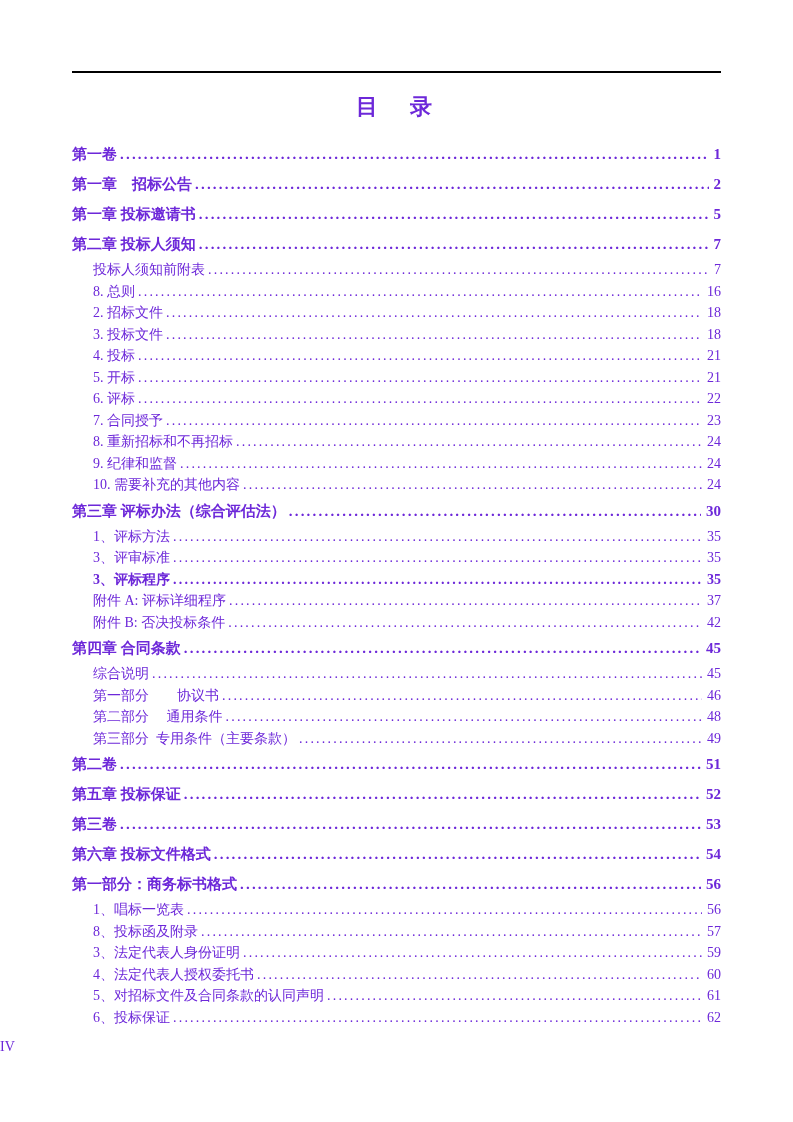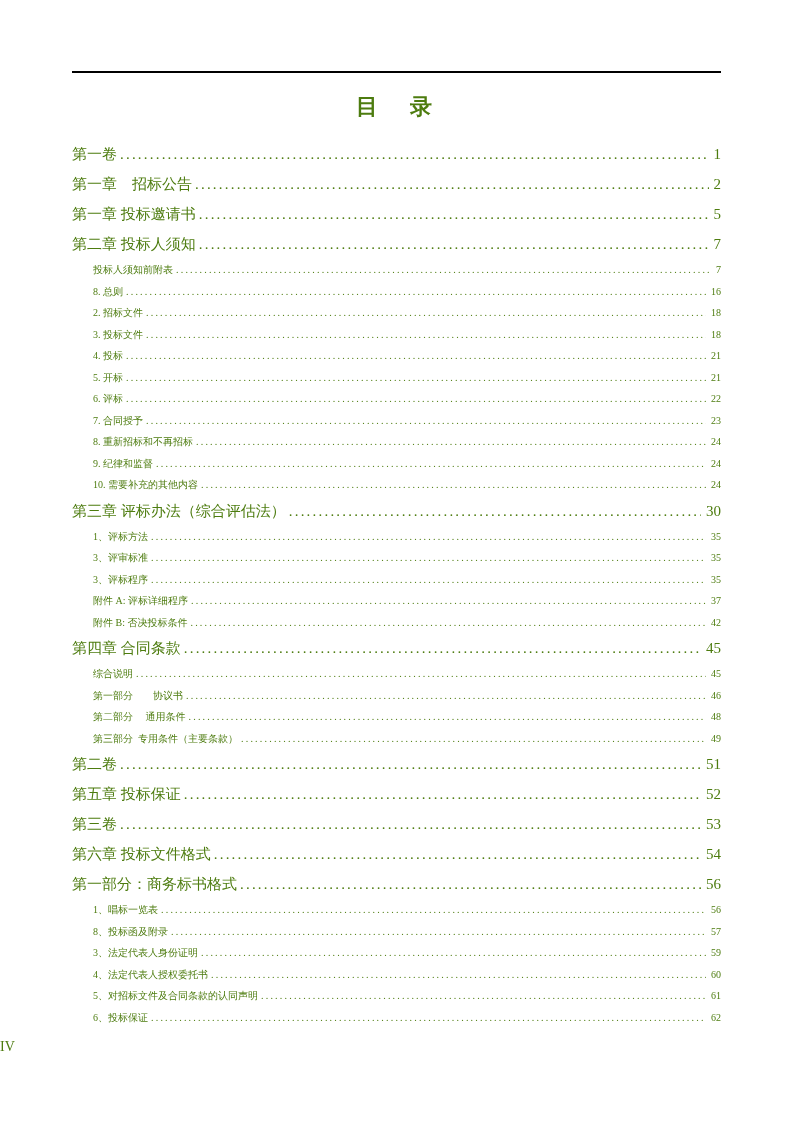--- a/index.html
+++ b/index.html
@@ -5,21 +5,21 @@
   html, body {
     margin: 0;
     padding: 0;
     background: #ffffff;
   }
   .page {
     position: relative;
     width: 793px;
     height: 1122px;
     background: #ffffff;
-    color: #4d7c0f;
+    color: #6d28d9;
     font-family: "Liberation Serif", "DejaVu Serif", serif;
     overflow: hidden;
   }
   .top-rule {
     margin: 71px 72px 0 72px;
     border-top: 2px solid #000000;
     height: 0;
   }
   .doc-title {
     margin-top: 20px;
@@ -28,35 +28,35 @@
     line-height: 28px;
     font-weight: bold;
     letter-spacing: 5px;
     white-space: pre;
   }
   .toc {
     margin: 18px 72px 0 72px;
   }
   .row {
     display: flex;
-    font-size: 10px;
+    font-size: 14px;
     height: 21.5px;
     line-height: 21.5px;
   }
   .row.sub {
     padding-left: 21px;
   }
   .row.chapter {
     font-weight: bold;
     font-size: 15px;
     height: 30px;
     line-height: 30px;
   }
   .row.bold {
-    font-weight: normal;
+    font-weight: bold;
   }
   .label {
     white-space: pre;
     flex: 0 0 auto;
   }
   .dots {
     flex: 1 1 auto;
     overflow: hidden;
     white-space: nowrap;
     letter-spacing: 2.2px;

